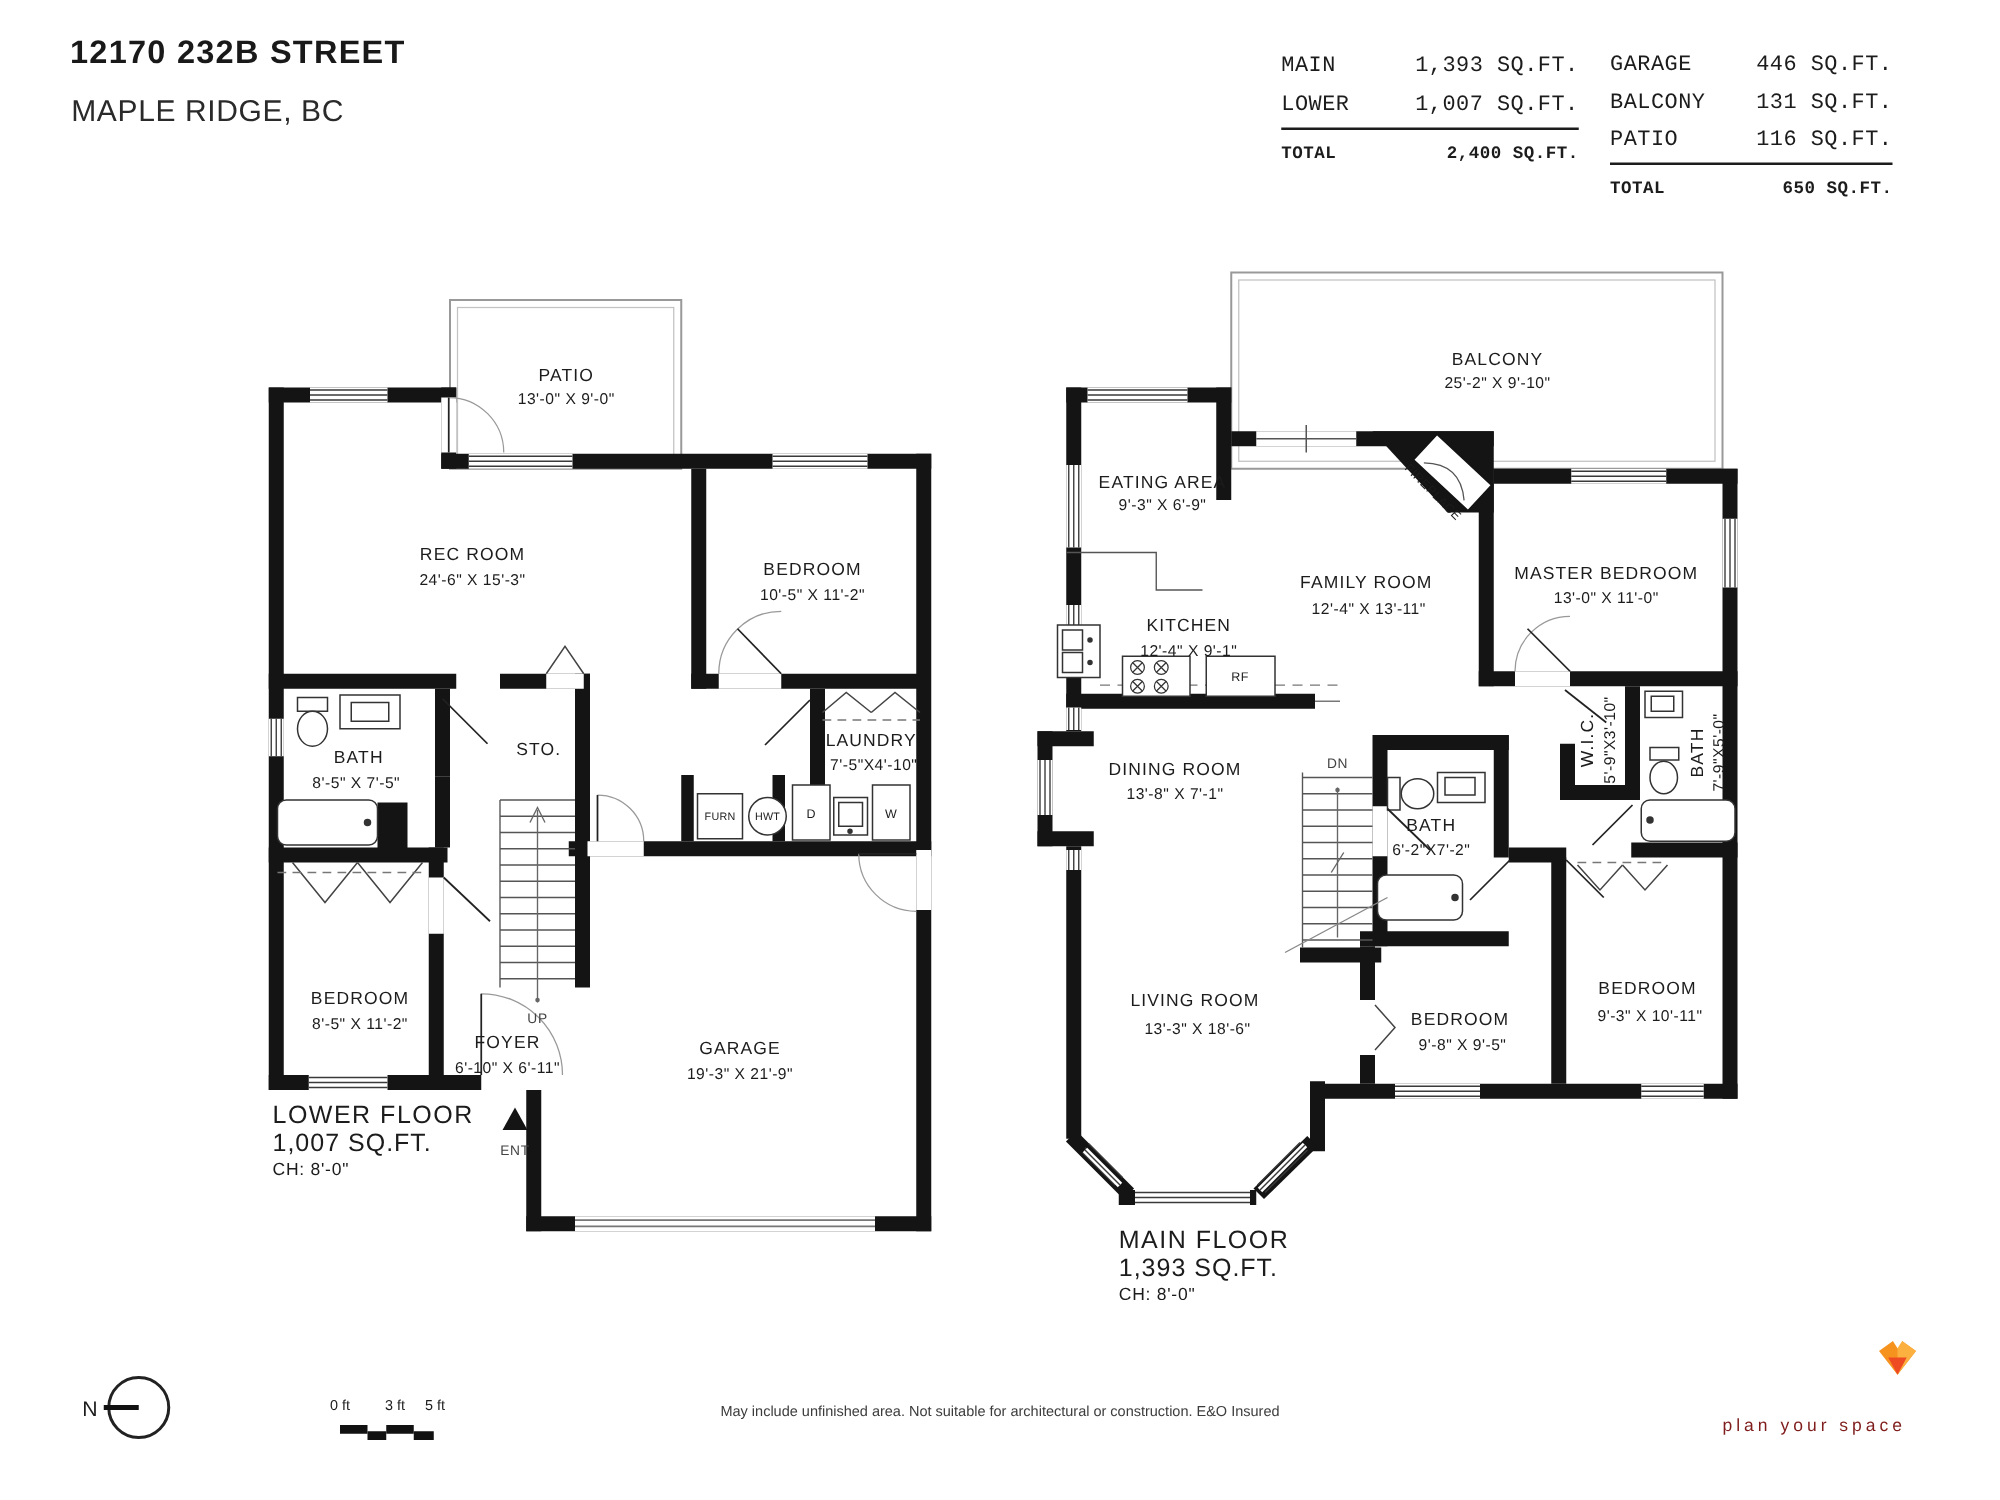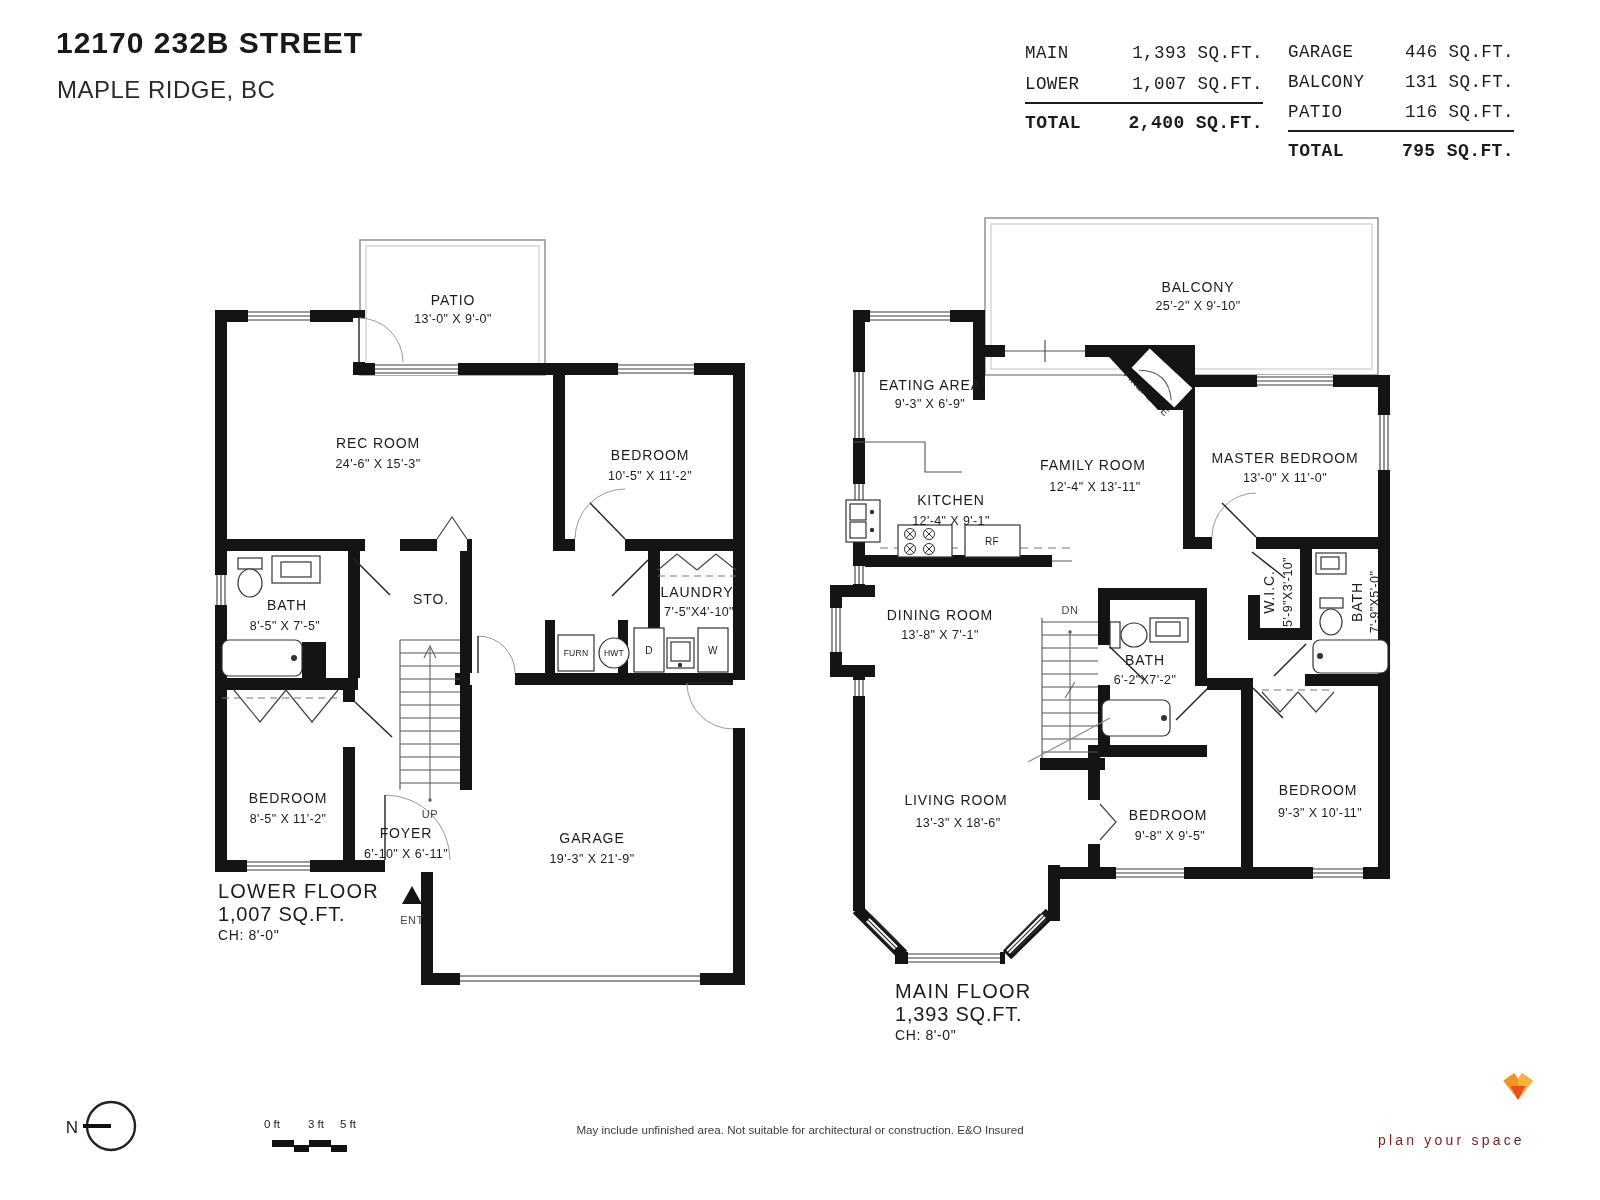--- a/index.html
+++ b/index.html
@@ -1,27 +1,27 @@
 <!DOCTYPE html>
 <html><head>
 <meta charset="utf-8">
 <style>
   html,body{margin:0;padding:0;background:#e8e8e8;}
   .page{position:relative;width:1600px;height:1200px;background:#ffffff;overflow:hidden;
         font-family:"Liberation Sans", sans-serif;color:#1c1c1c;}
   .abs{position:absolute;}
   
-  .title{left:56px;top:26px;font-size:30px;font-weight:bold;letter-spacing:1px;color:#191919;}
+  .title{left:56px;top:26px;font-size:26px;font-weight:bold;letter-spacing:1px;color:#191919;}
   .subtitle{left:57px;top:76px;font-size:24px;font-weight:normal;letter-spacing:0.5px;color:#2a2a2a;}
   
   .atable{display:flex;flex-direction:column;font-family:Liberation Mono, monospace;}
   .atable .row{display:flex;justify-content:space-between;align-items:center;height:31px;
                font-size:17.5px;letter-spacing:0.4px;}
   .atable .sep{border-top:2px solid #1c1c1c;margin-top:3px;}
-  .atable .total{height:37px;font-weight:bold;font-size:18px;text-align:right;}
+  .atable .total{height:37px;font-weight:bold;font-size:14px;text-align:right;}
   .t1{left:1025px;top:37px;width:238px;}
   .t2{left:1288px;top:37px;width:226px;}
   
   text{font-family:"Liberation Sans", sans-serif;fill:#1c1c1c;}
   .room{font-size:14px;letter-spacing:0.9px;}
   .dims{font-size:12.5px;letter-spacing:0.4px;}
   .small{font-size:10px;letter-spacing:0.4px;}
   .tiny{font-size:8.6px;letter-spacing:0.2px;}
   .floor-t{font-size:20px;letter-spacing:1.2px;}
   .floor-a{font-size:20px;letter-spacing:0.8px;}
@@ -65,21 +65,21 @@
       <span>BALCONY</span>
       <span>131 SQ.FT.</span>
     </div>
     <div class="row" style="height:30px">
       <span>PATIO</span>
       <span>116 SQ.FT.</span>
     </div>
     <div class="sep"></div>
     <div class="row total">
       <span>TOTAL</span>
-      <span>795 SQ.FT.</span>
+      <span>650 SQ.FT.</span>
     </div>
   </div>
 
   <svg class="abs" style="left:210px;top:232px" width="550" height="760" viewBox="0 0 550 760">
 
     <g fill="none">
       <rect x="150" y="8" width="185" height="135" stroke="#999" stroke-width="1.6"></rect>
       <rect x="156" y="14" width="173" height="123" stroke="#c2c2c2" stroke-width="1"></rect>
     </g>
 

